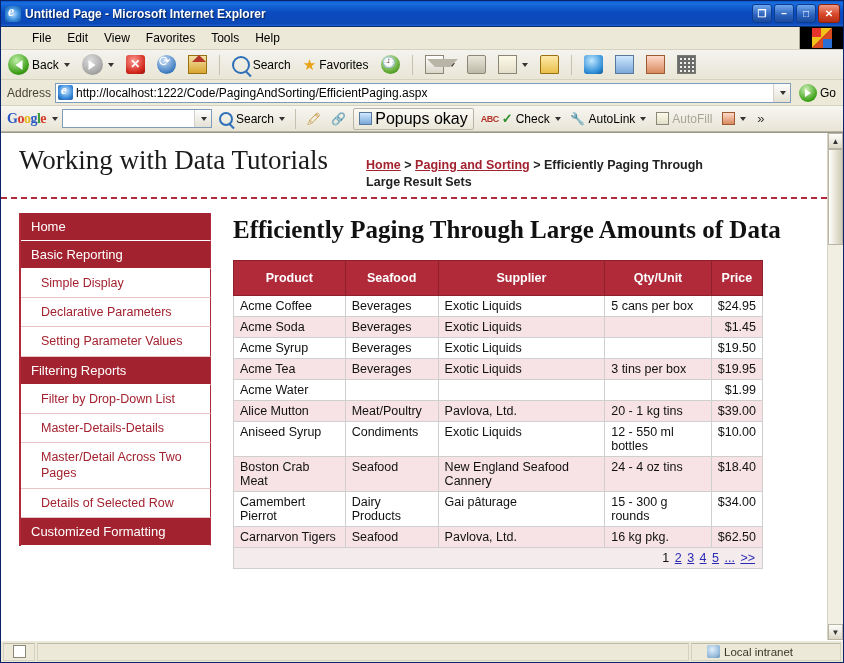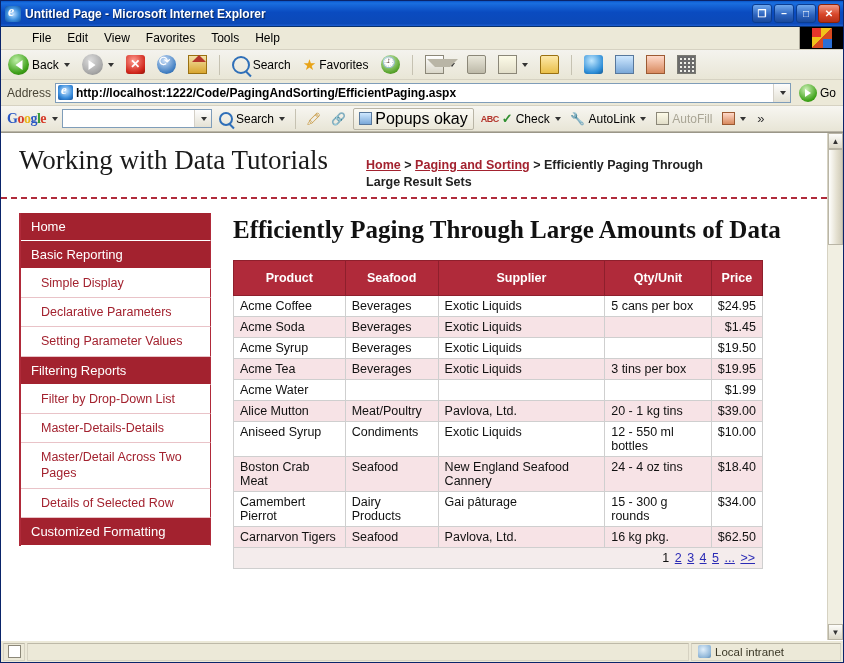--- a/index.html
+++ b/index.html
@@ -159,21 +159,20 @@
     gap: 4px;
   }
   .addr-label { font-size: 12px; color: #4a4637; }
   .addr-input {
     flex: 1 1 auto; height: 20px;
     background: #fff;
     border: 1px solid #7f9db9;
     display: flex; align-items: center;
     padding: 0 0 0 2px;
     position: relative;
-    font-weight: bold;
   }
   .addr-fav {
     width: 15px; height: 15px; margin-right: 3px; flex: none;
     background: radial-gradient(circle at 50% 40%, #cfe8ff, #3a8ddc 60%, #12519e);
     border-radius: 2px; position: relative;
   }
   .addr-fav:after{ content:"e"; position:absolute; left:3px; top:-3px; font-family:"Liberation Serif", serif; font-style:italic; font-weight:bold; color:#fff; font-size:13px;}
   .addr-url { flex: 1 1 auto; font-size: 12px; color: #000; white-space: nowrap; overflow: hidden; }
   .addr-drop {
     width: 17px; height: 18px; flex: none;
@@ -353,21 +352,21 @@
     height: 22px; flex: none;
     background: #ece9d8;
     border-top: 1px solid #ffffff;
     display: flex; align-items: center;
     font-size: 11.5px; color: #3b3827;
     padding: 0 2px;
     gap: 2px;
   }
   .st-cell {
     height: 18px; display: flex; align-items: center; gap: 4px;
-    padding: 0 6px;
+    padding: 0 15px;
     border: 1px solid #d6d2c2;
     border-top-color: #bdb9a8;
   }
   .st-left { width: 22px; justify-content: center; }
   .st-mid { flex: 1 1 auto; }
   .st-zone { width: 150px; justify-content: flex-start; }
   .ic-zone { width:13px;height:13px; background: radial-gradient(circle at 40% 35%, #e2f0fb, #8fb6d8 70%, #5d87ad); border-radius:2px; flex:none;}
   .ic-doc { width:13px;height:13px; background:#fff; border:1px solid #8b8778; flex:none;}
 </style>
 </head>

